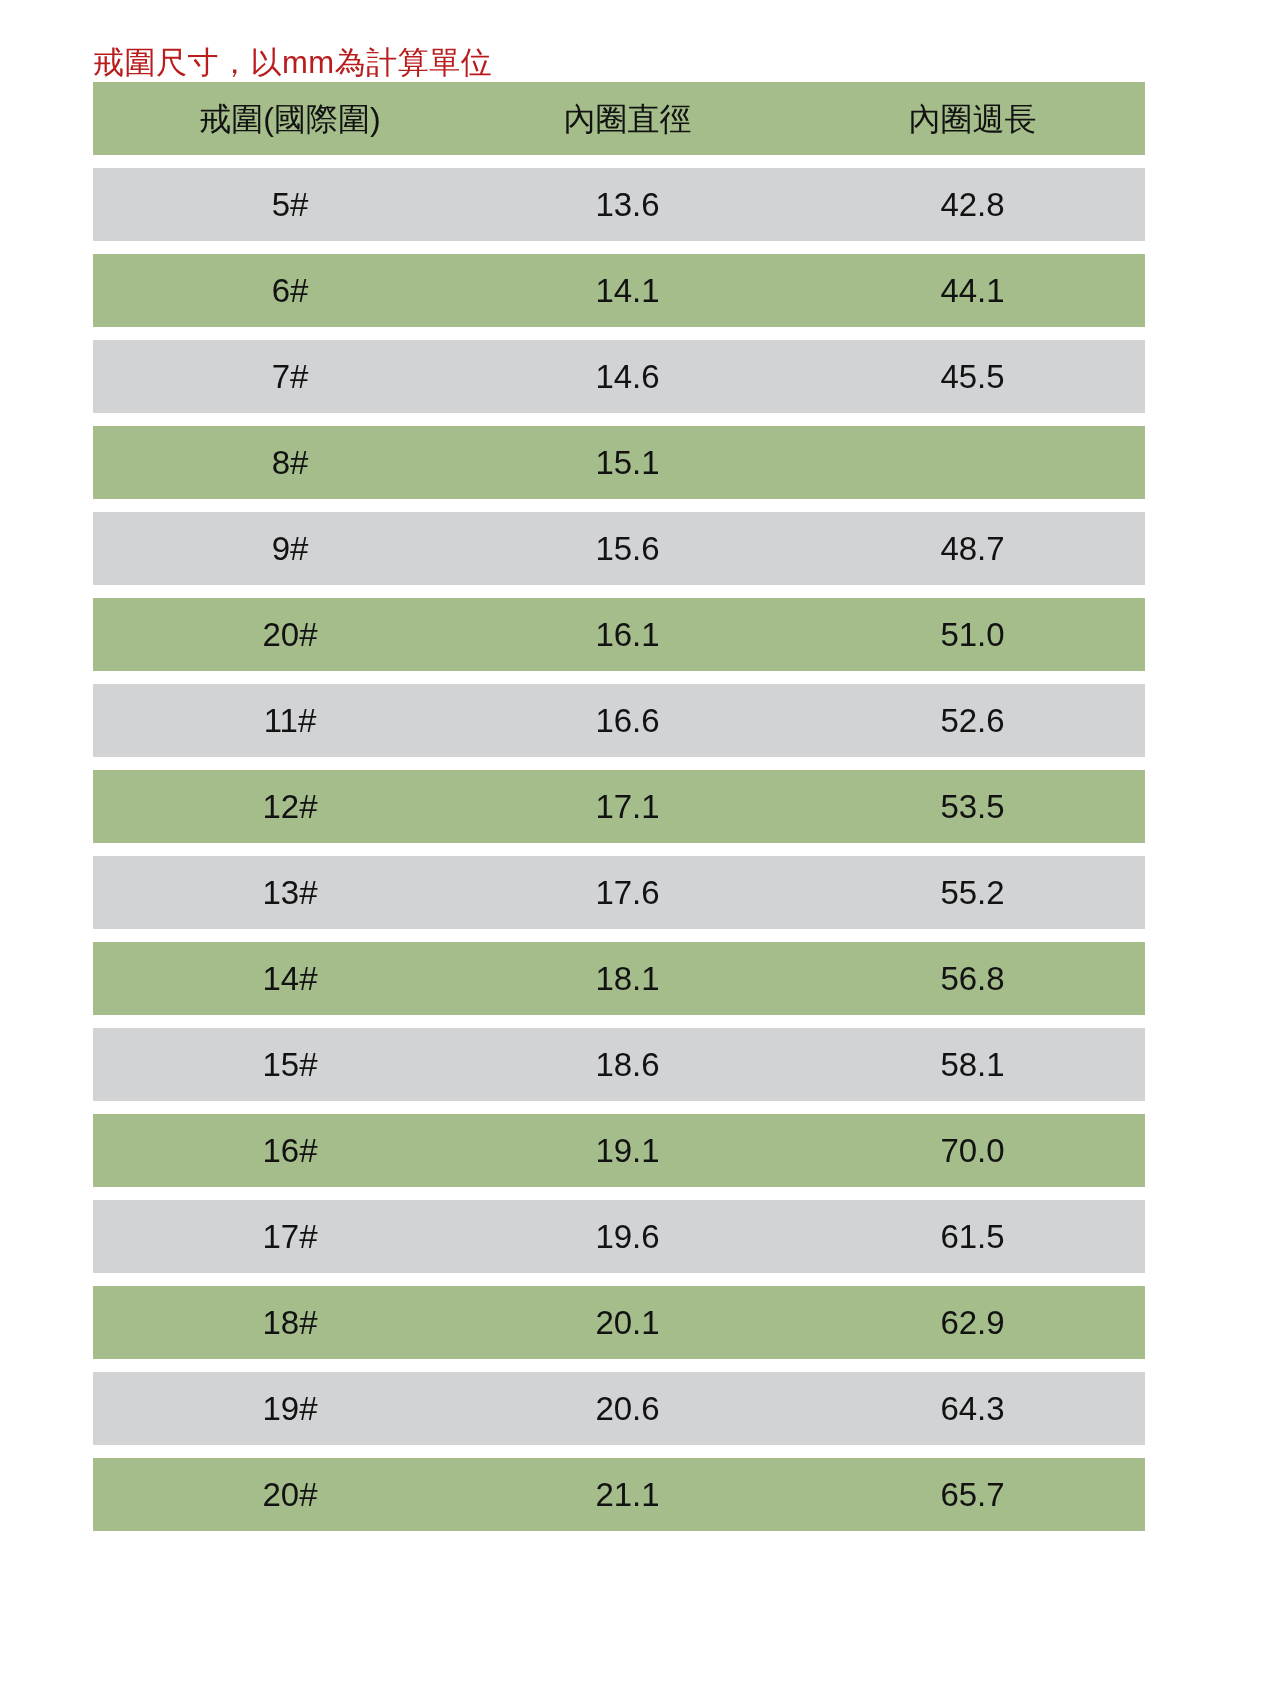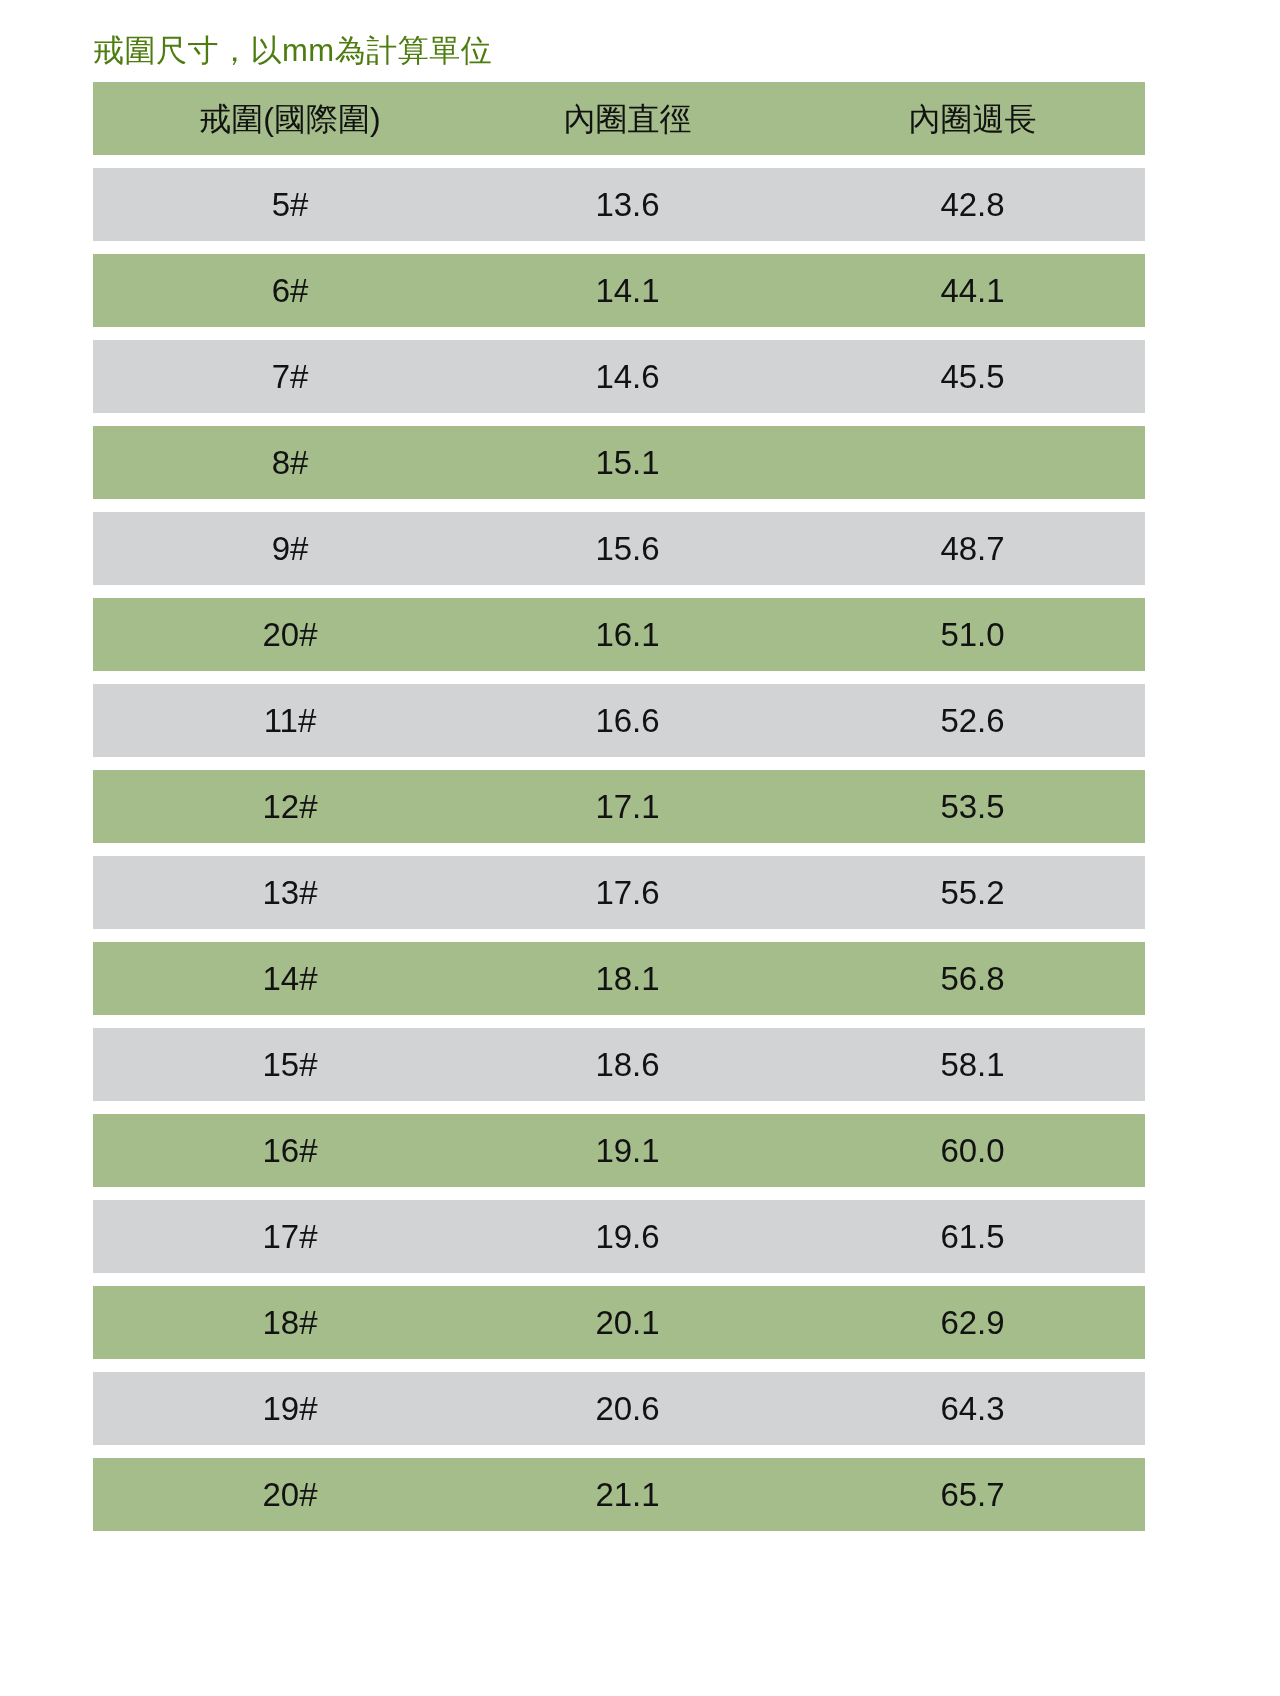--- a/index.html
+++ b/index.html
@@ -15,25 +15,25 @@
     overflow: hidden;
   }
   .page {
     position: relative;
     width: 1280px;
     height: 1696px;
   }
   .title {
     position: absolute;
     left: 93px;
-    top: 31px;
+    top: 43px;
     font-size: 31px;
     line-height: 40px;
     letter-spacing: 0.5px;
-    color: #4d7c0f;
+    color: #b91c1c;
     white-space: nowrap;
   }
   .table {
     position: absolute;
     left: 93px;
     top: 82px;
     width: 1020px;
   }
   .row {
     display: flex;
@@ -132,21 +132,21 @@
           <div class="cell col-2">56.8</div>
         </div>
         <div class="row gray">
           <div class="cell col-0">15#</div>
           <div class="cell col-1">18.6</div>
           <div class="cell col-2">58.1</div>
         </div>
         <div class="row green">
           <div class="cell col-0">16#</div>
           <div class="cell col-1">19.1</div>
-          <div class="cell col-2">60.0</div>
+          <div class="cell col-2">70.0</div>
         </div>
         <div class="row gray">
           <div class="cell col-0">17#</div>
           <div class="cell col-1">19.6</div>
           <div class="cell col-2">61.5</div>
         </div>
         <div class="row green">
           <div class="cell col-0">18#</div>
           <div class="cell col-1">20.1</div>
           <div class="cell col-2">62.9</div>

